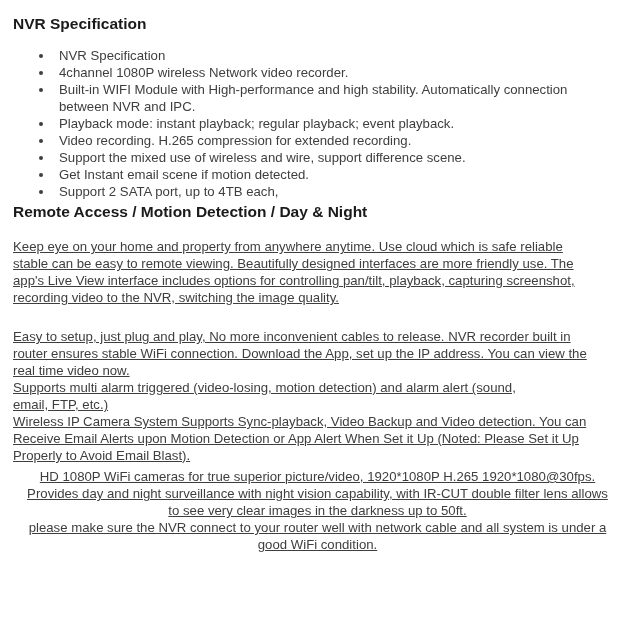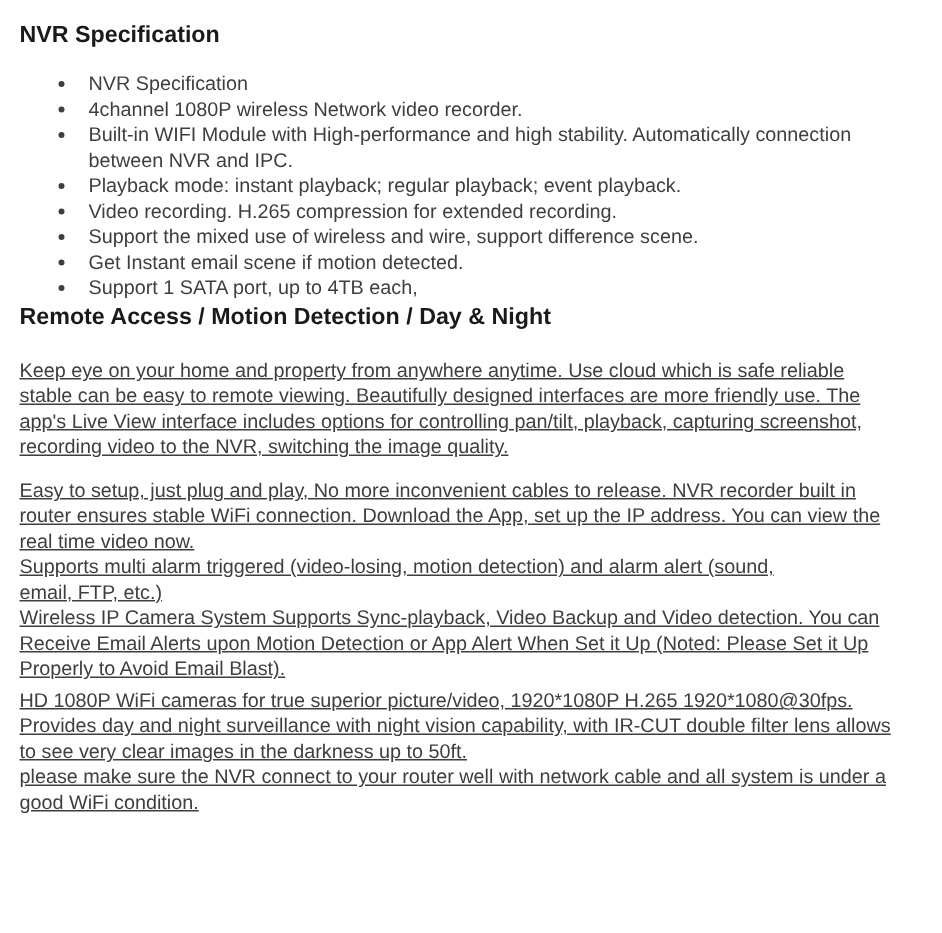--- a/index.html
+++ b/index.html
@@ -49,40 +49,40 @@
     width: 4px;
     height: 4px;
     border-radius: 50%;
     background: #3e3e3e;
   }
   p.para {
     margin: 0;
     white-space: pre;
     text-decoration: underline;
   }
-  p.para-2 { margin-top: 12px; }
-  p.para-3 { margin-top: 4px; }
+  p.para-2 { margin-top: 22px; }
+  p.para-3 { margin-top: 4px; text-align: center; }
 </style>
 </head>
 <body>
 
 <div class="doc">
 
   <h1 class="heading heading-top">NVR Specification</h1>
 
   <ul class="spec-list">
     <li>NVR Specification</li>
     <li>4channel 1080P wireless Network video recorder.</li>
     <li>Built-in WIFI Module with High-performance and high stability. Automatically connection
 between NVR and IPC.</li>
     <li>Playback mode: instant playback; regular playback; event playback.</li>
     <li>Video recording. H.265 compression for extended recording.</li>
     <li>Support the mixed use of wireless and wire, support difference scene.</li>
     <li>Get Instant email scene if motion detected.</li>
-    <li>Support 1 SATA port, up to 4TB each,</li>
+    <li>Support 2 SATA port, up to 4TB each,</li>
   </ul>
 
   <h2 class="heading heading-mid">Remote Access / Motion Detection / Day &amp; Night</h2>
 
   <p class="para para-1">Keep eye on your home and property from anywhere anytime. Use cloud which is safe reliable
 stable can be easy to remote viewing. Beautifully designed interfaces are more friendly use. The
 app's Live View interface includes options for controlling pan/tilt, playback, capturing screenshot,
 recording video to the NVR, switching the image quality.</p>
 
   <p class="para para-2">Easy to setup, just plug and play, No more inconvenient cables to release. NVR recorder built in

